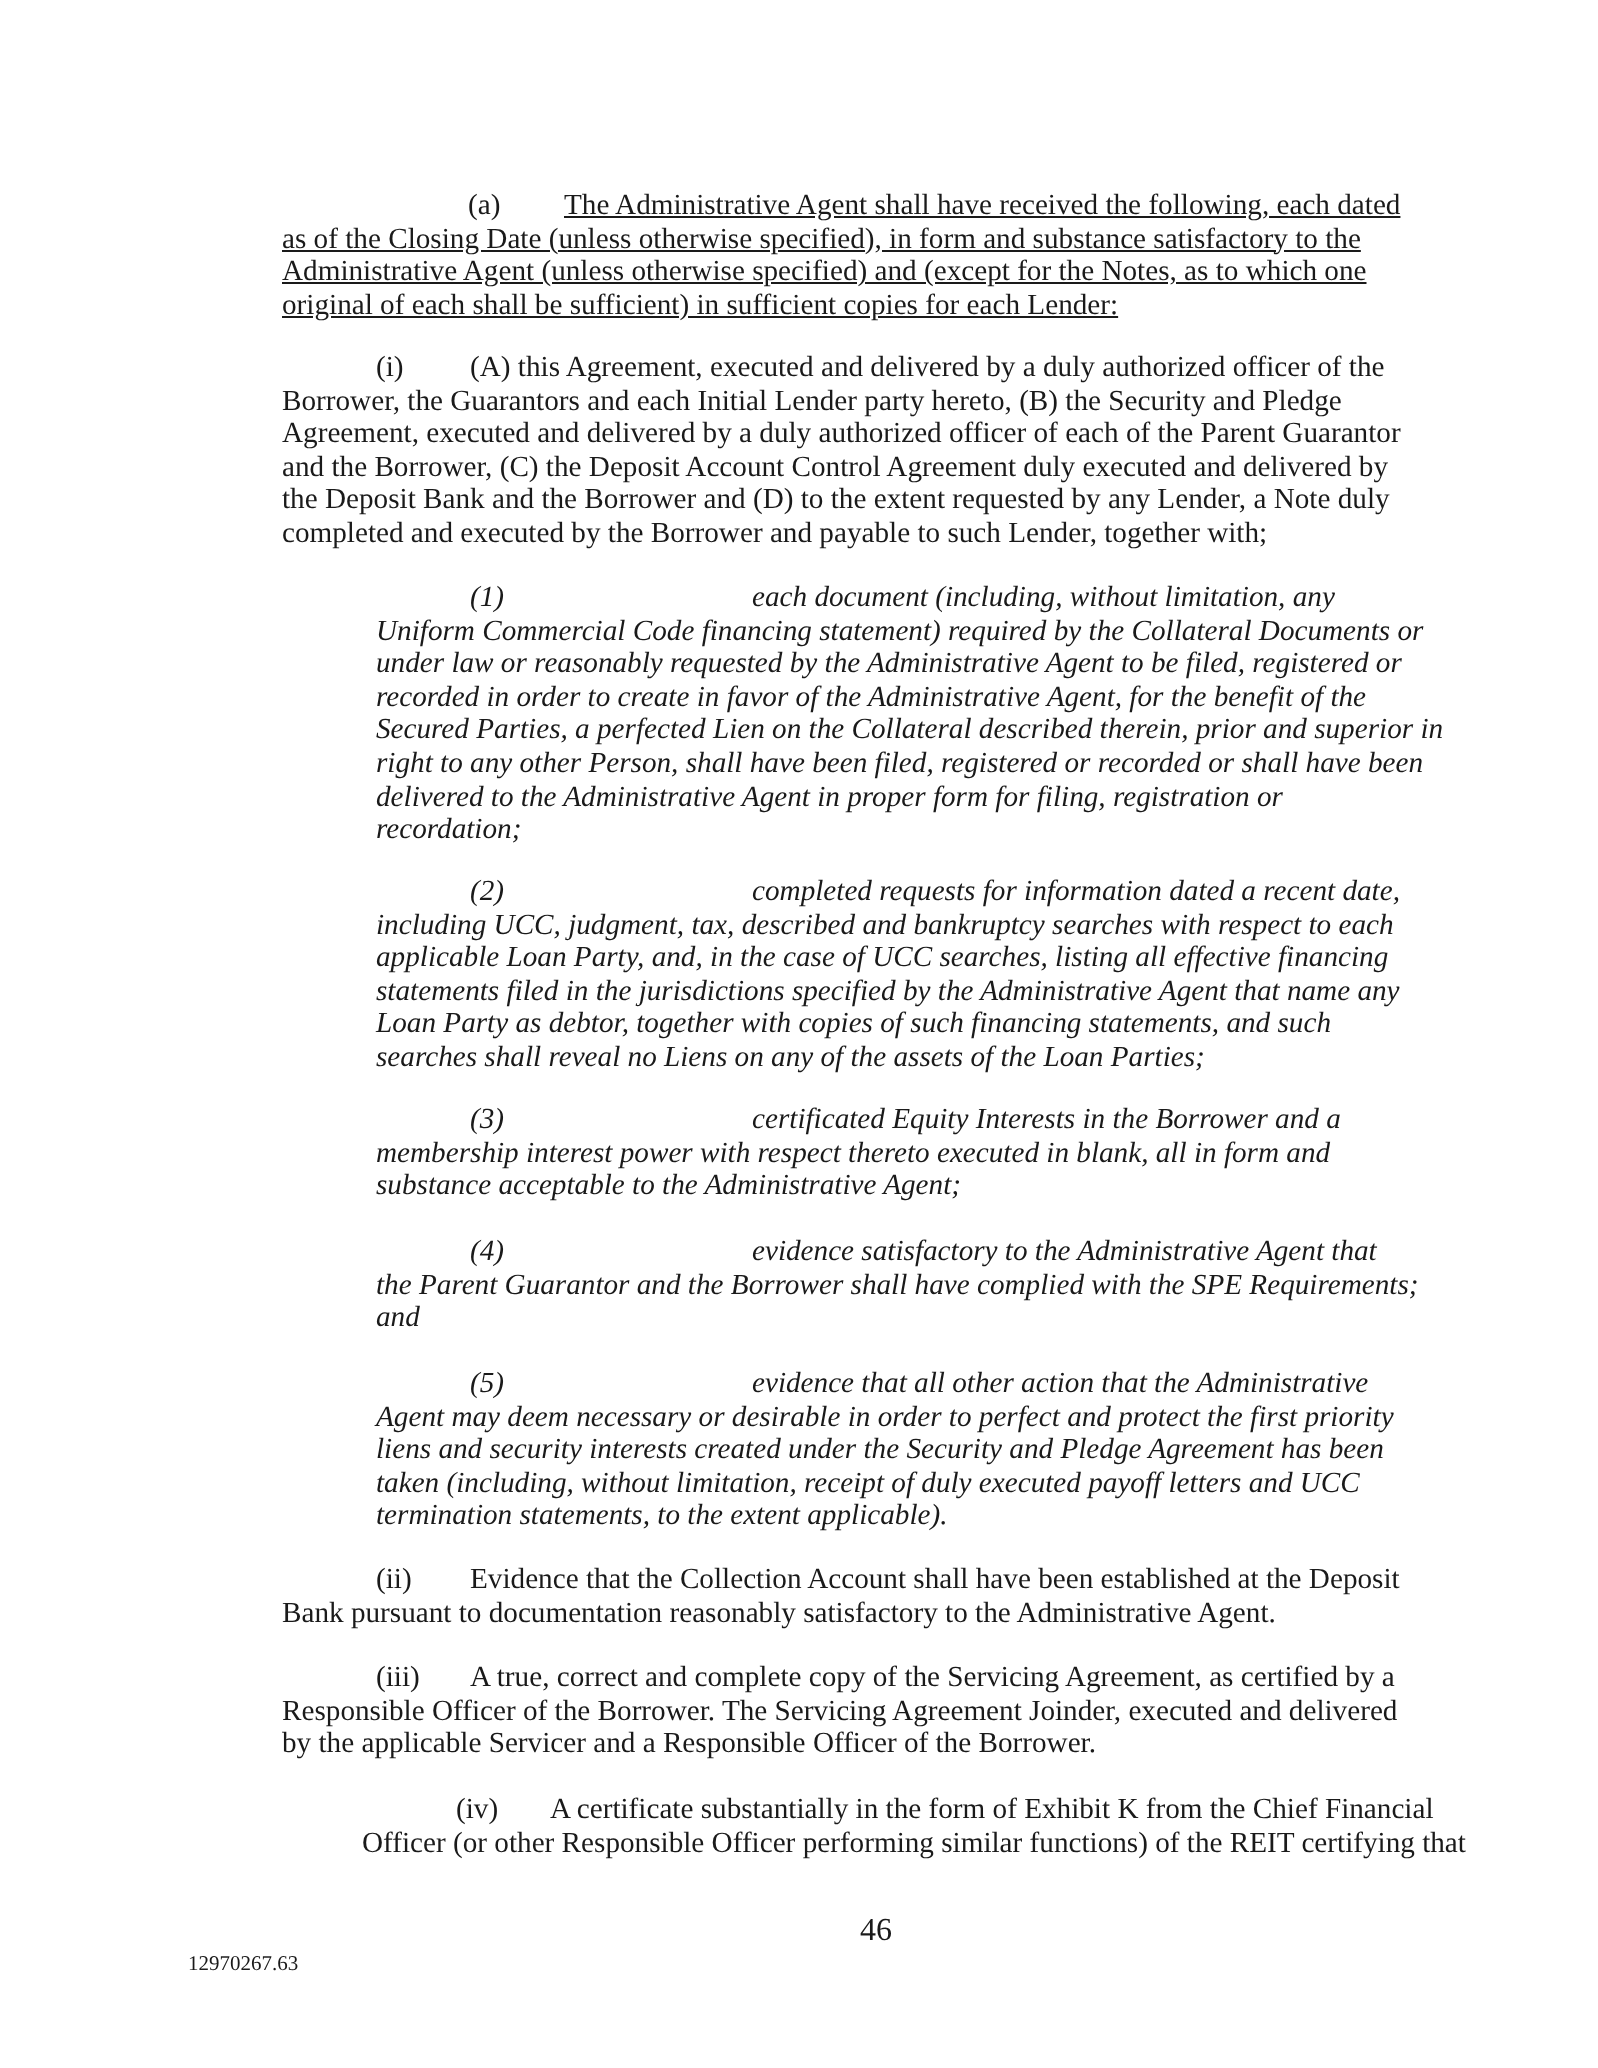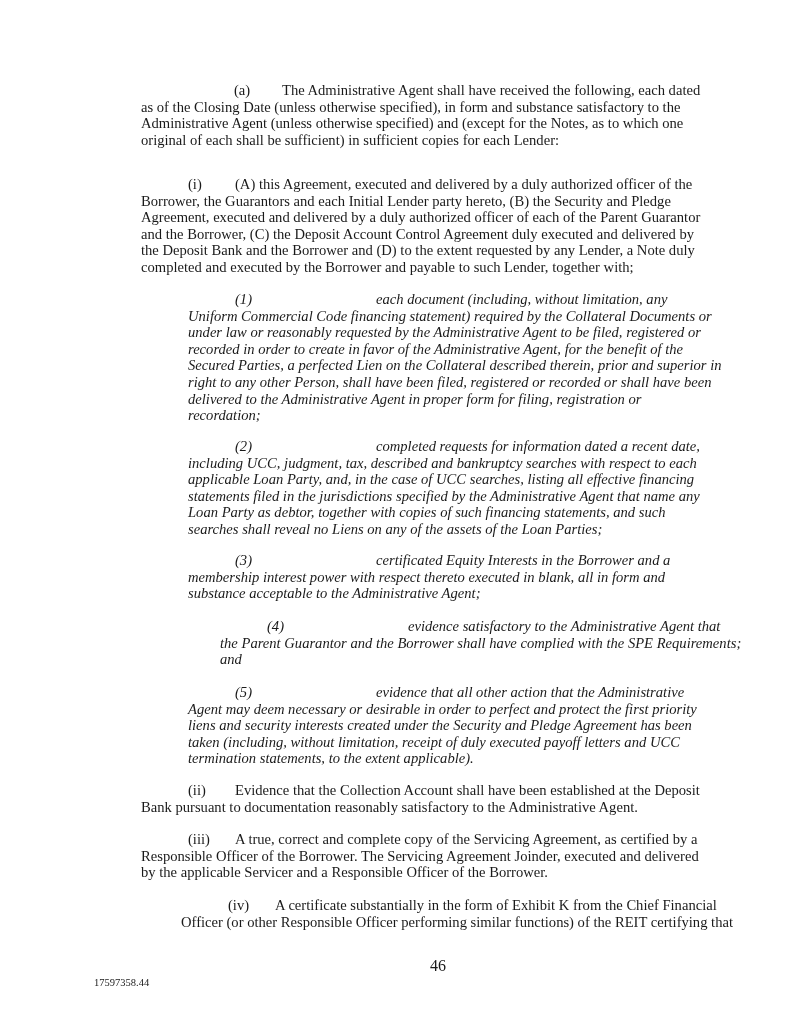--- a/index.html
+++ b/index.html
@@ -27,21 +27,21 @@
   .doc-id {
     position: absolute; left: 94px; top: 977px;
     font-size: 10.5px; line-height: 12px;
   }
 </style>
 </head>
 <body>
 
 <div class="page">
 
-  <div class="para main" style="top:82px;">
+  <div class="para main" style="top:95px;text-decoration:underline;">
     <span class="line"><span class="lbl" style="margin-left:93px;width:48px;">(a)</span><span>The Administrative Agent shall have received the following, each dated</span></span>
     <span class="line">as of the Closing Date (unless otherwise specified), in form and substance satisfactory to the</span>
     <span class="line">Administrative Agent (unless otherwise specified) and (except for the Notes, as to which one</span>
     <span class="line">original of each shall be sufficient) in sufficient copies for each Lender:</span>
   </div>
 
   <div class="para main" style="top:176px;">
     <span class="line"><span class="lbl" style="margin-left:47px;width:47px;">(i)</span><span>(A) this Agreement, executed and delivered by a duly authorized officer of the</span></span>
     <span class="line">Borrower, the Guarantors and each Initial Lender party hereto, (B) the Security and Pledge</span>
     <span class="line">Agreement, executed and delivered by a duly authorized officer of each of the Parent Guarantor</span>
@@ -69,21 +69,21 @@
     <span class="line">Loan Party as debtor, together with copies of such financing statements, and such</span>
     <span class="line">searches shall reveal no Liens on any of the assets of the Loan Parties;</span>
   </div>
 
   <div class="para sub" style="top:552px;">
     <span class="line"><span class="lbl" style="margin-left:47px;width:141px;">(3)</span><span>certificated Equity Interests in the Borrower and a</span></span>
     <span class="line">membership interest power with respect thereto executed in blank, all in form and</span>
     <span class="line">substance acceptable to the Administrative Agent;</span>
   </div>
 
-  <div class="para sub" style="top:618px;margin-left:32px;">
+  <div class="para sub" style="top:618px;">
     <span class="line"><span class="lbl" style="margin-left:47px;width:141px;">(4)</span><span>evidence satisfactory to the Administrative Agent that</span></span>
     <span class="line">the Parent Guarantor and the Borrower shall have complied with the SPE Requirements;</span>
     <span class="line">and</span>
   </div>
 
   <div class="para sub" style="top:684px;">
     <span class="line"><span class="lbl" style="margin-left:47px;width:141px;">(5)</span><span>evidence that all other action that the Administrative</span></span>
     <span class="line">Agent may deem necessary or desirable in order to perfect and protect the first priority</span>
     <span class="line">liens and security interests created under the Security and Pledge Agreement has been</span>
     <span class="line">taken (including, without limitation, receipt of duly executed payoff letters and UCC</span>
@@ -100,14 +100,14 @@
     <span class="line">Responsible Officer of the Borrower. The Servicing Agreement Joinder, executed and delivered</span>
     <span class="line">by the applicable Servicer and a Responsible Officer of the Borrower.</span>
   </div>
 
   <div class="para main" style="top:897px;margin-left:40px;">
     <span class="line"><span class="lbl" style="margin-left:47px;width:47px;">(iv)</span><span>A certificate substantially in the form of Exhibit K from the Chief Financial</span></span>
     <span class="line">Officer (or other Responsible Officer performing similar functions) of the REIT certifying that</span>
   </div>
 
   <div class="page-number">46</div>
-  <div class="doc-id">17597358.44</div>
+  <div class="doc-id">12970267.63</div>
 </div>
 
 </body></html>

